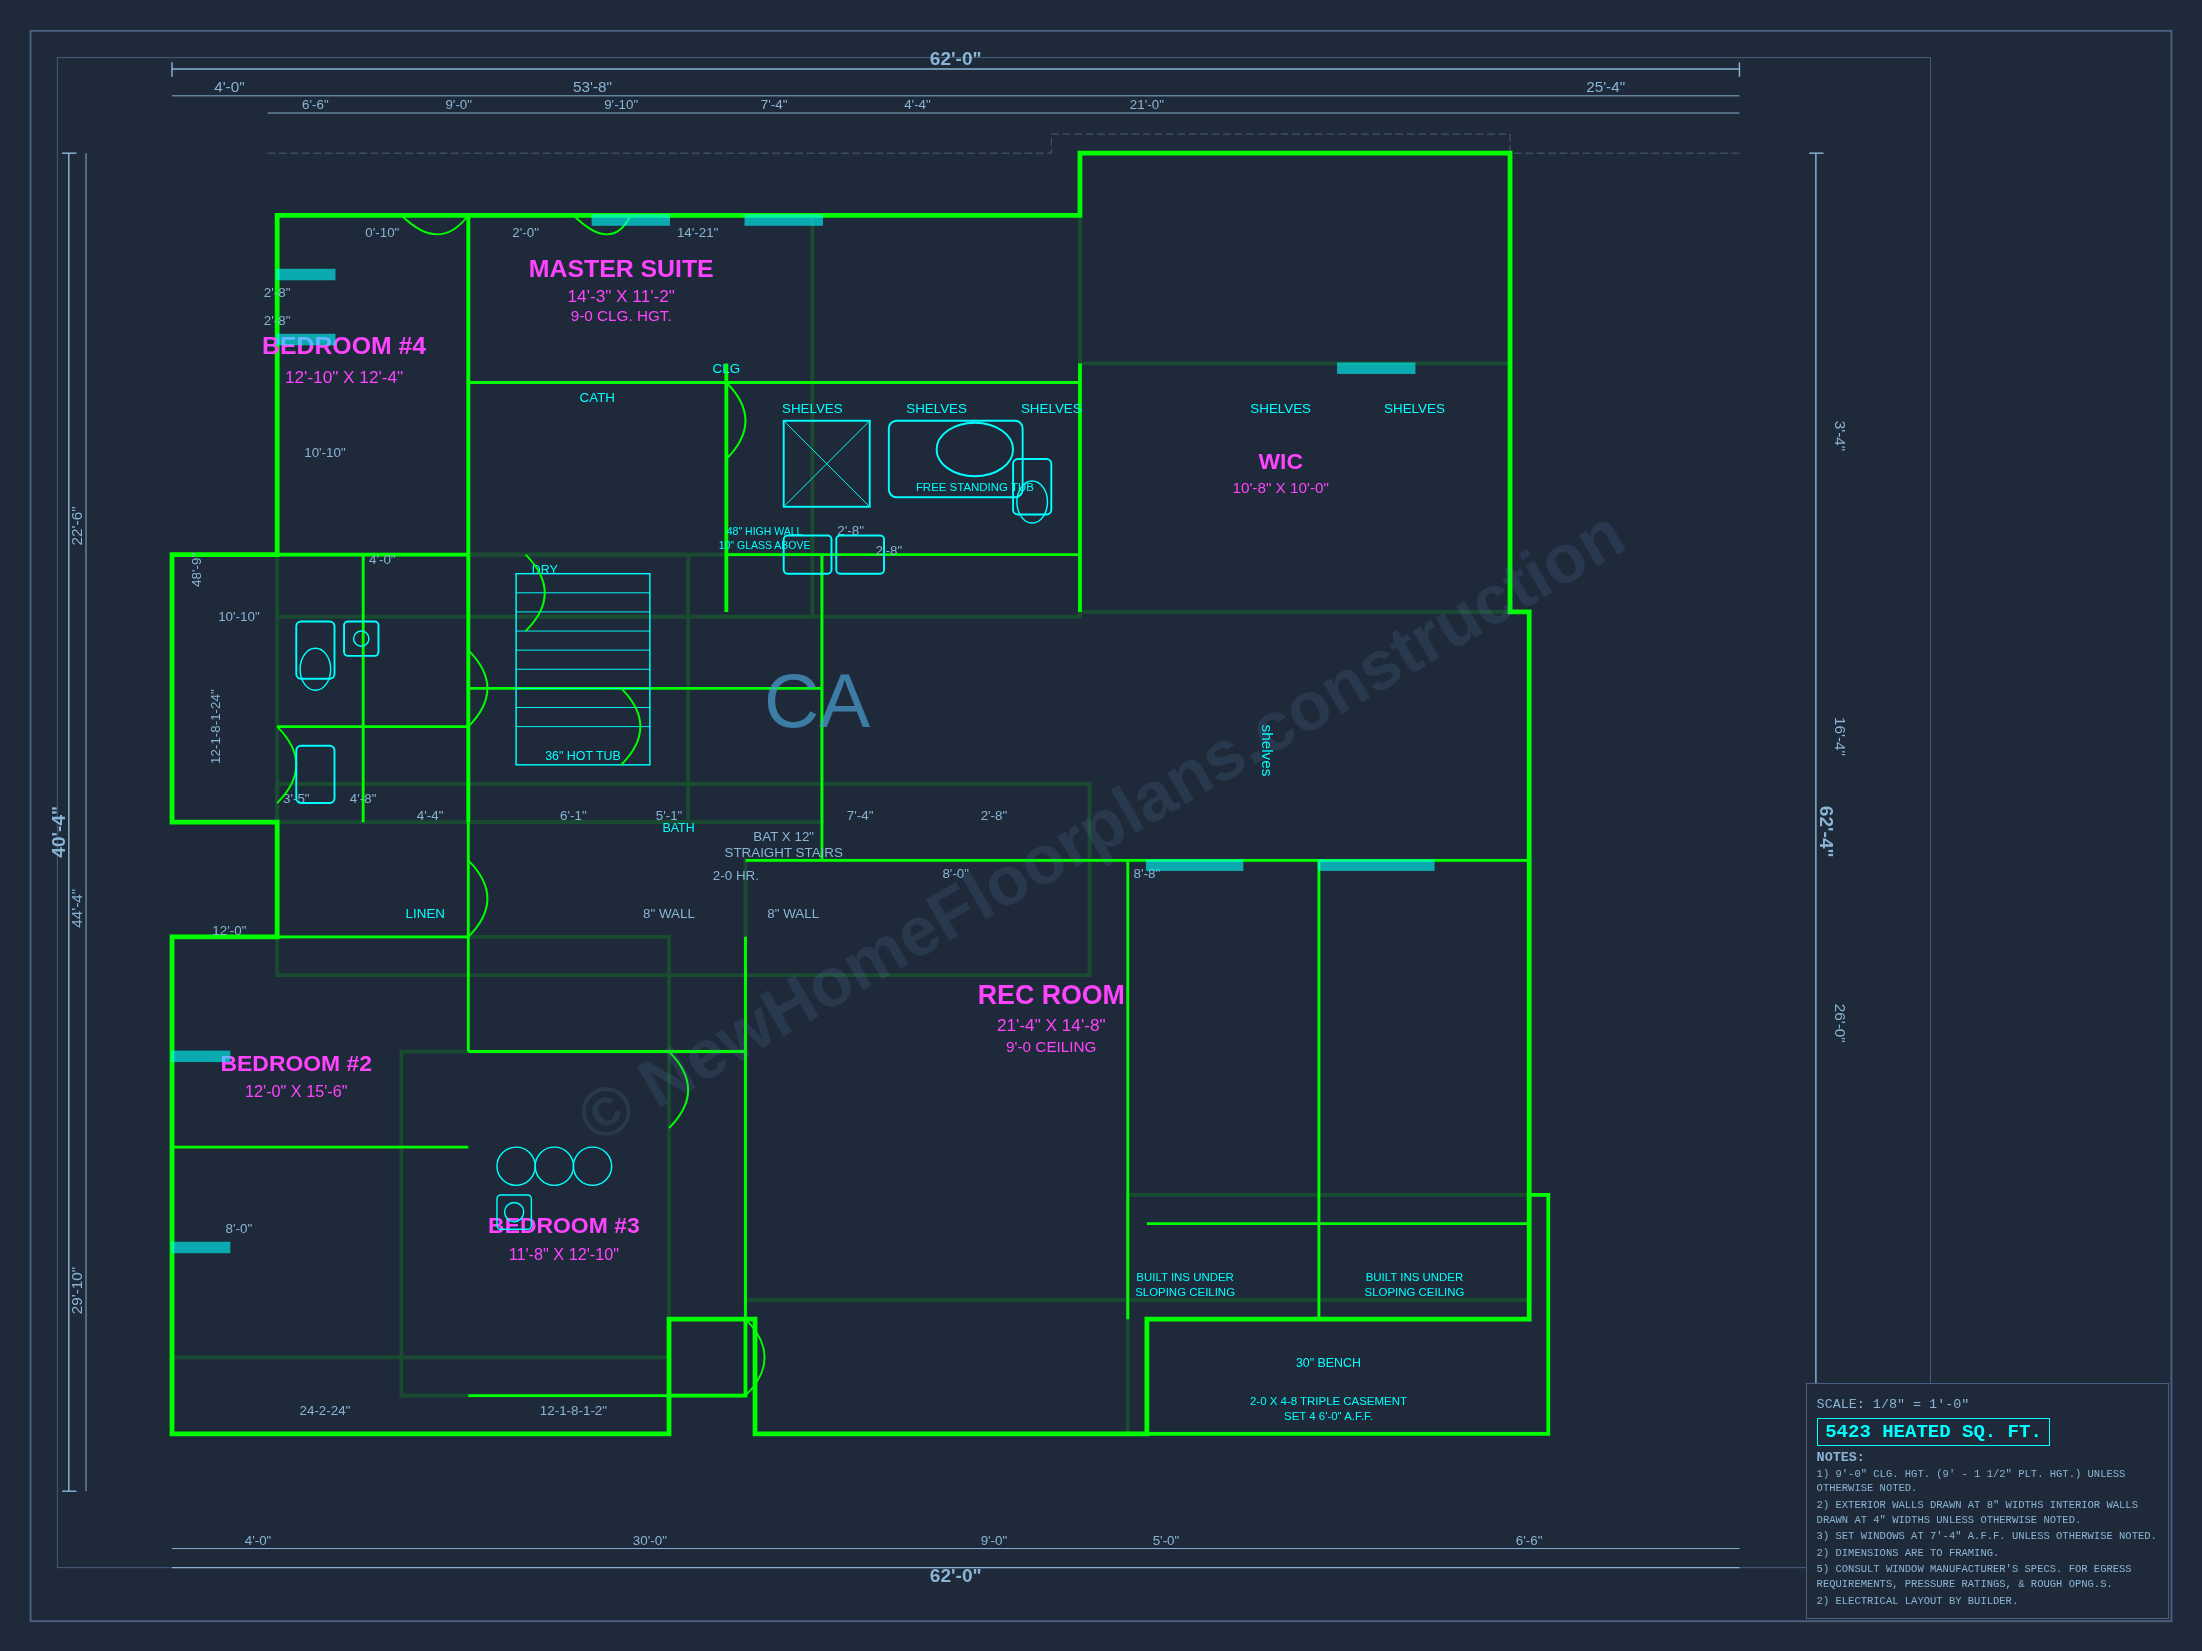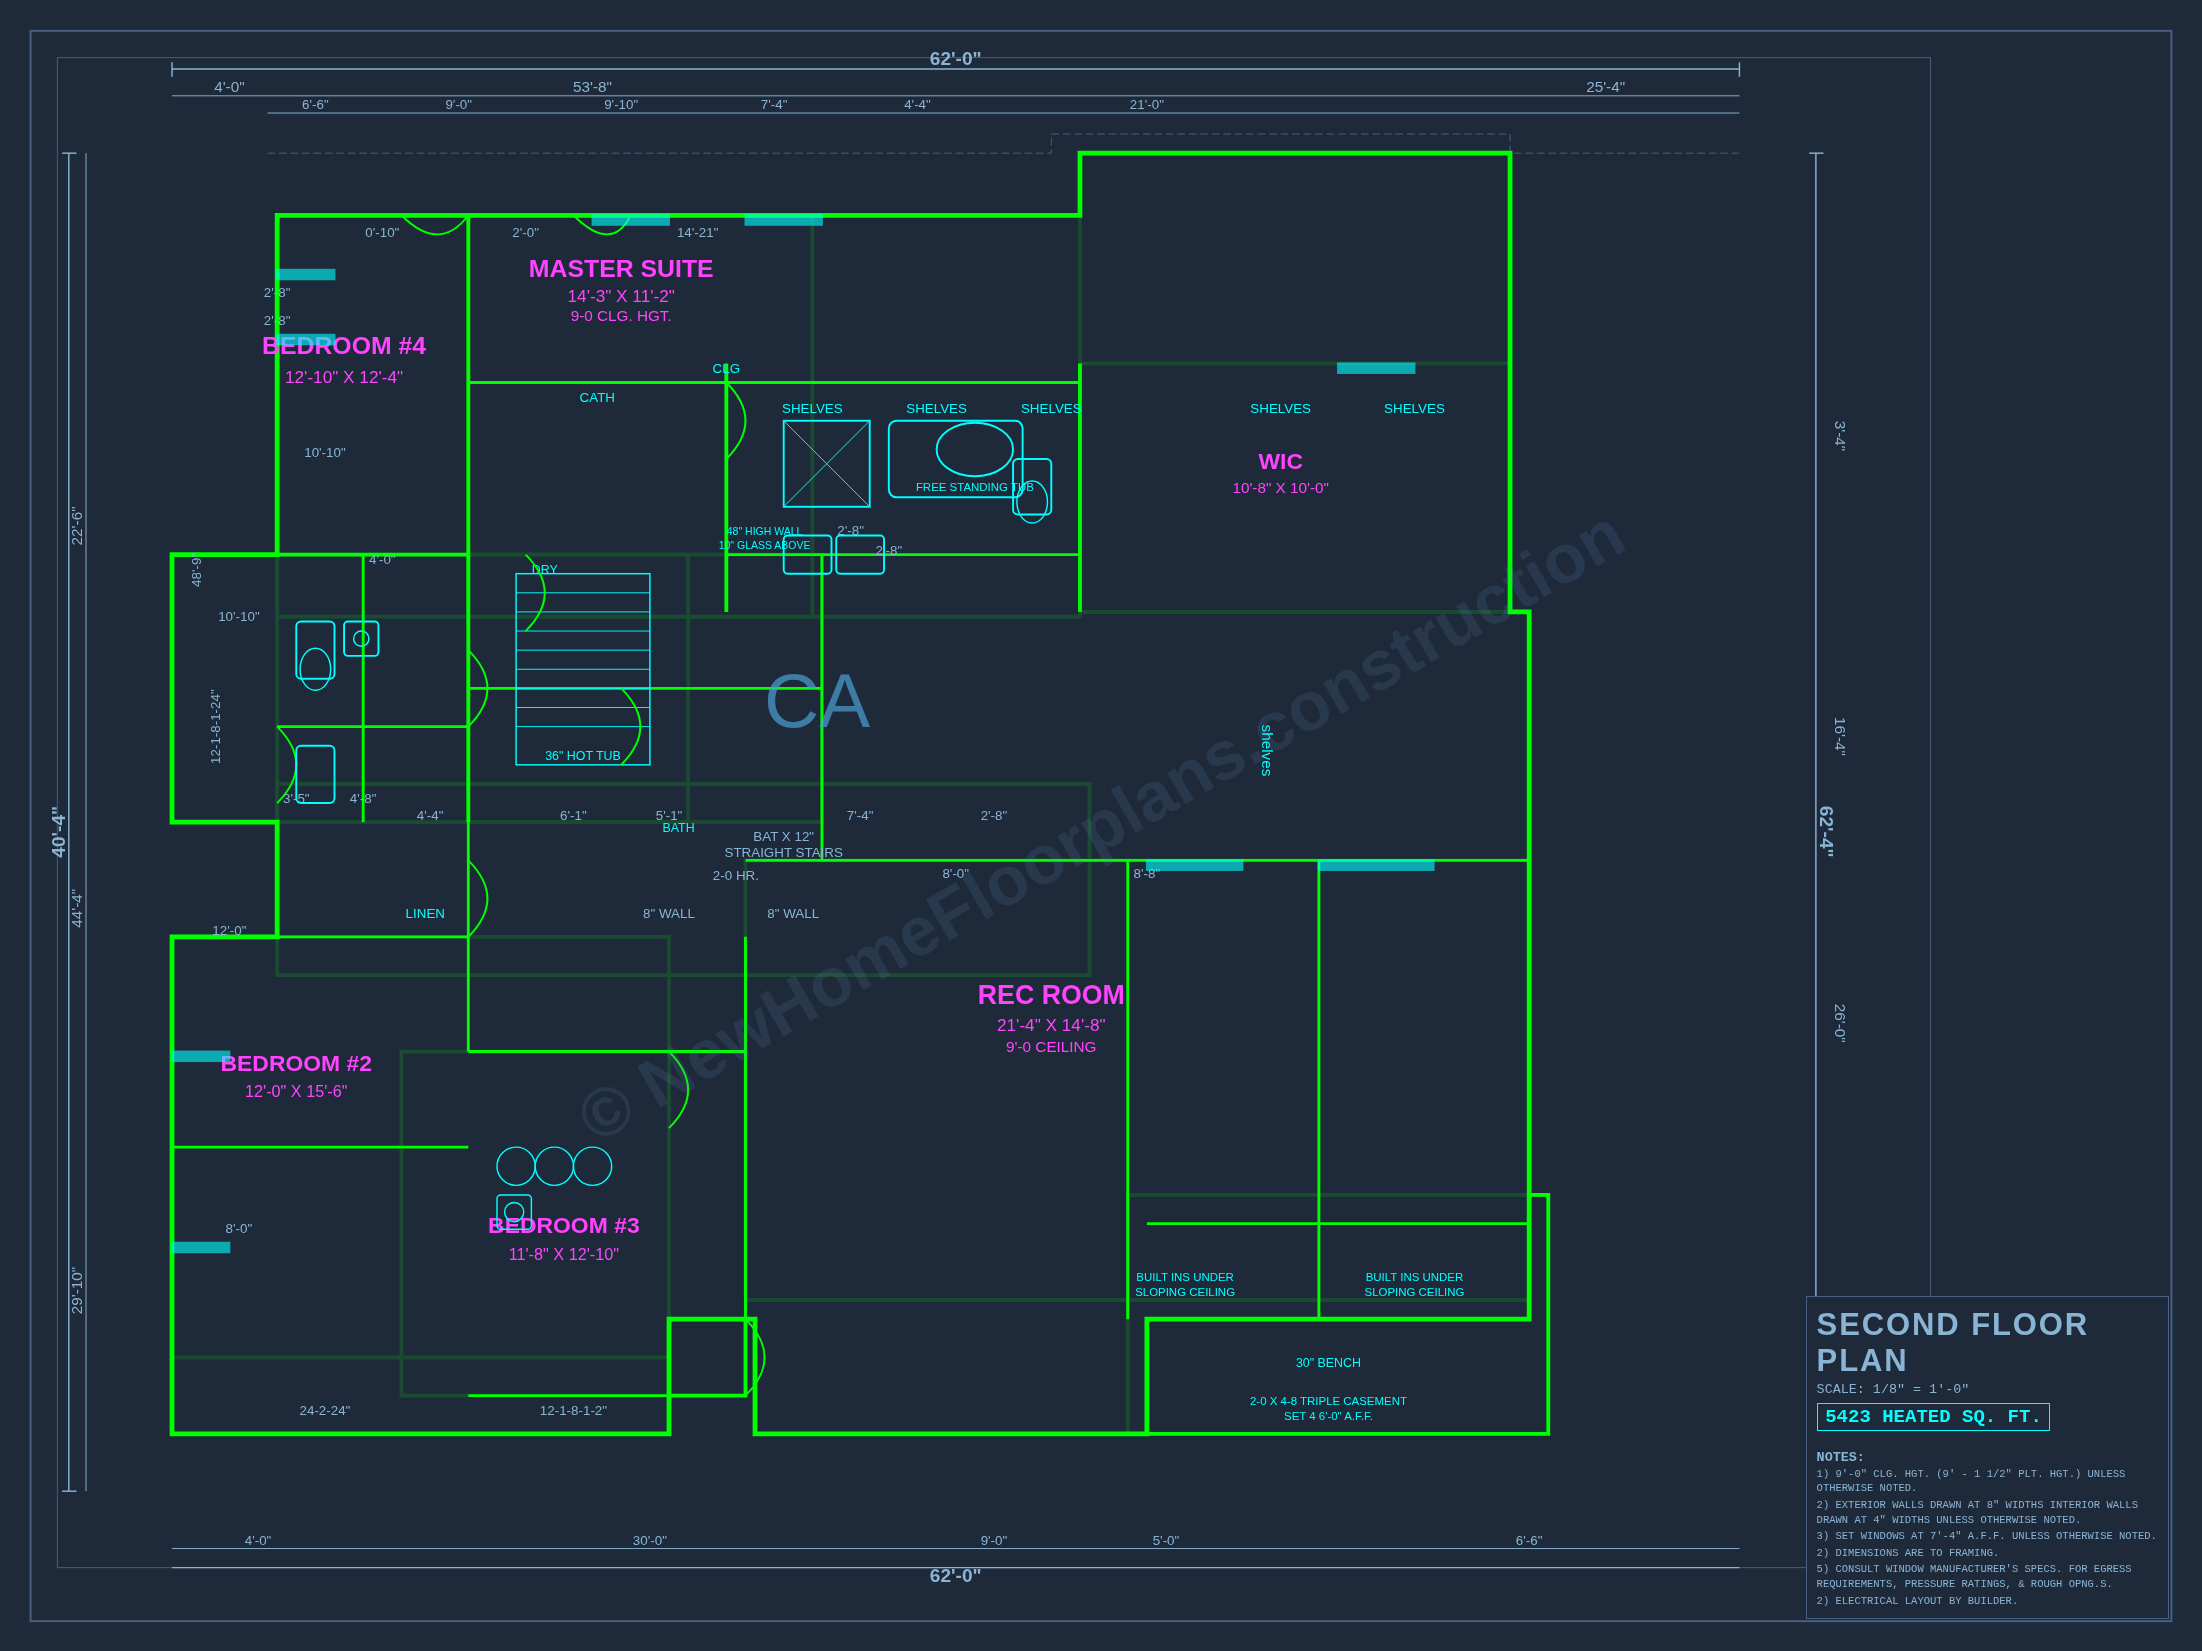--- a/index.html
+++ b/index.html
@@ -53,21 +53,21 @@
       border: 1px solid #00ffff;
       display: inline-block;
       padding: 1.9px 7.6px;
       margin-top: 5.7px;
     }
 
     .notes-title {
       color: #8ab4d4;
       font-size: 13.4px;
       font-weight: bold;
-      margin-top: 19px;
+      margin-top: 4px;
     }
 
     .note-item {
       color: #8ab4d4;
       font-size: 10.5px;
       line-height: 1.4;
       margin-top: 1.9px;
     }
 
     
@@ -489,21 +489,20 @@
       <circle cx="620" cy="1220" r="20" fill="none" stroke="#00ffff" stroke-width="1.5"></circle>
 
       <rect x="520" y="1250" width="36" height="36" rx="4" fill="none" stroke="#00ffff" stroke-width="1.5"></rect>
       <circle cx="538" cy="1268" r="10" fill="none" stroke="#00ffff" stroke-width="1.5"></circle>
     </g>
 
     <text x="1320" y="785" fill="#00ffff" font-size="16" font-family="Arial" text-anchor="middle" transform="rotate(90, 1320, 785)">shelves</text>
   </svg>
 
   <div class="title-block">
-    <div class="title-main">SECOND FLOOR PLAN</div>
     <div class="title-sub">SCALE: 1/8" = 1'-0"</div>
     <div class="heated-sqft">5423 HEATED SQ. FT.</div>
     
     <div class="notes-title">NOTES:</div>
     <div class="note-item">1) 9'-0" CLG. HGT. (9' - 1 1/2" PLT. HGT.) UNLESS OTHERWISE NOTED.</div>
     <div class="note-item">2) EXTERIOR WALLS DRAWN AT 8" WIDTHS INTERIOR WALLS DRAWN AT 4" WIDTHS UNLESS OTHERWISE NOTED.</div>
     <div class="note-item">3) SET WINDOWS AT 7'-4" A.F.F. UNLESS OTHERWISE NOTED.</div>
     <div class="note-item">2) DIMENSIONS ARE TO FRAMING.</div>
     <div class="note-item">5) CONSULT WINDOW MANUFACTURER'S SPECS. FOR EGRESS REQUIREMENTS, PRESSURE RATINGS, &amp; ROUGH OPNG.S.</div>
     <div class="note-item">2) ELECTRICAL LAYOUT BY BUILDER.</div>

